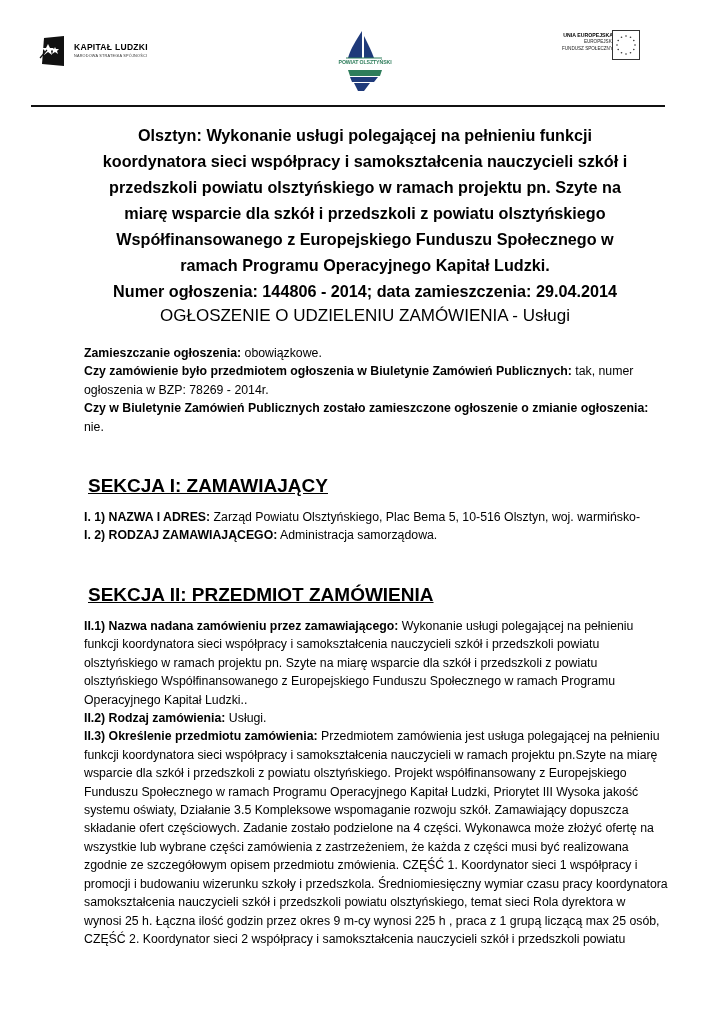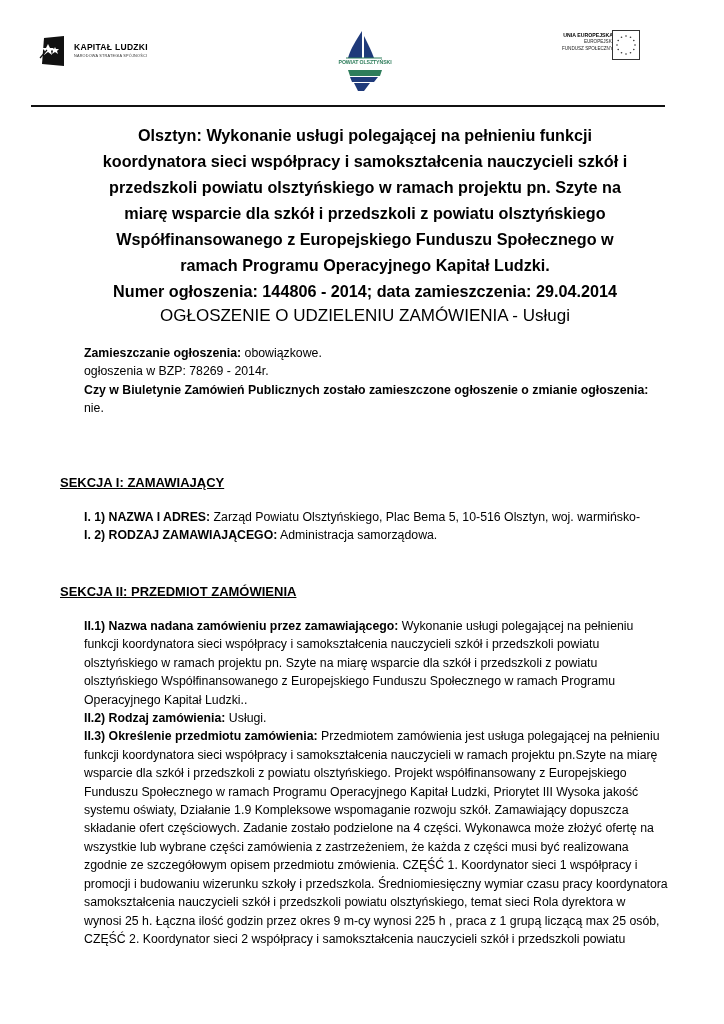--- a/index.html
+++ b/index.html
@@ -19,21 +19,21 @@
   .ue-flag { position: absolute; right: 35px; top: 0; width: 26px; height: 28px; border: 1px solid #333; }
   .rule { position: absolute; left: 31px; top: 105px; width: 634px; height: 2px; background: #111; }
 
   .title-block { position: absolute; left: 40px; top: 122px; width: 650px; text-align: center; }
   .tline { font-size: 16.2px; font-weight: bold; line-height: 26px; white-space: nowrap; }
   .tline-normal { font-size: 17px; font-weight: normal; line-height: 24px; white-space: nowrap; }
 
   .body-text { position: absolute; left: 76px; width: 600px; font-size: 12.3px; line-height: 18.4px; margin-left: 8px; }
   .line { white-space: nowrap; display: block; }
   b { font-weight: bold; }
-  .section-h { position: absolute; left: 60px; font-size: 13px; font-weight: bold; text-decoration: underline; white-space: nowrap; }
+  .section-h { position: absolute; left: 88px; font-size: 19px; font-weight: bold; text-decoration: underline; white-space: nowrap; }
 </style>
 </head>
 <body>
 
 <div class="header">
   <div class="logo-kl">
     <svg class="kl-box" viewBox="0 0 28 30">
       <polygon points="6,2 26,0 26,30 4,28" fill="#111"></polygon>
       <polygon points="10,8 12,12 16,12 13,15 14,19 10,16 6,19 7,15 4,12 8,12" fill="#fff"></polygon>
       <polygon points="17,11 18,13 21,13 19,15 20,18 17,16 14,18 15,15 13,13 16,13" fill="#fff"></polygon>
@@ -87,20 +87,21 @@
   <div class="tline">przedszkoli powiatu olsztyńskiego w ramach projektu pn. Szyte na</div>
   <div class="tline">miarę wsparcie dla szkół i przedszkoli z powiatu olsztyńskiego</div>
   <div class="tline">Współfinansowanego z Europejskiego Funduszu Społecznego w</div>
   <div class="tline">ramach Programu Operacyjnego Kapitał Ludzki.</div>
   <div class="tline">Numer ogłoszenia: 144806 - 2014; data zamieszczenia: 29.04.2014</div>
   <div class="tline-normal">OGŁOSZENIE O UDZIELENIU ZAMÓWIENIA - Usługi</div>
 </div>
 
 <div class="body-text" style="top:344px;">
   <span class="line"><b>Zamieszczanie ogłoszenia:</b><span> obowiązkowe.</span></span>
+  <span class="line"><b>Czy zamówienie było przedmiotem ogłoszenia w Biuletynie Zamówień Publicznych:</b><span> tak, numer</span></span>
   <span class="line">ogłoszenia w BZP: 78269 - 2014r.</span>
   <span class="line"><b>Czy w Biuletynie Zamówień Publicznych zostało zamieszczone ogłoszenie o zmianie ogłoszenia:</b></span>
   <span class="line">nie.</span>
 </div>
 
 <div class="section-h" style="top:475px;">SEKCJA I: ZAMAWIAJĄCY</div>
 
 <div class="body-text" style="top:508px;">
   <span class="line"><b>I. 1) NAZWA I ADRES:</b><span> Zarząd Powiatu Olsztyńskiego, Plac Bema 5, 10-516 Olsztyn, woj. warmińsko-</span></span>
   <span class="line"><b>I. 2) RODZAJ ZAMAWIAJĄCEGO:</b><span> Administracja samorządowa.</span></span>
@@ -112,21 +113,21 @@
   <span class="line"><b>II.1) Nazwa nadana zamówieniu przez zamawiającego:</b><span> Wykonanie usługi polegającej na pełnieniu</span></span>
   <span class="line">funkcji koordynatora sieci współpracy i samokształcenia nauczycieli szkół i przedszkoli powiatu</span>
   <span class="line">olsztyńskiego w ramach projektu pn. Szyte na miarę wsparcie dla szkół i przedszkoli z powiatu</span>
   <span class="line">olsztyńskiego Współfinansowanego z Europejskiego Funduszu Społecznego w ramach Programu</span>
   <span class="line">Operacyjnego Kapitał Ludzki..</span>
   <span class="line"><b>II.2) Rodzaj zamówienia:</b><span> Usługi.</span></span>
   <span class="line"><b>II.3) Określenie przedmiotu zamówienia:</b><span> Przedmiotem zamówienia jest usługa polegającej na pełnieniu</span></span>
   <span class="line">funkcji koordynatora sieci współpracy i samokształcenia nauczycieli w ramach projektu pn.Szyte na miarę</span>
   <span class="line">wsparcie dla szkół i przedszkoli z powiatu olsztyńskiego. Projekt współfinansowany z Europejskiego</span>
   <span class="line">Funduszu Społecznego w ramach Programu Operacyjnego Kapitał Ludzki, Priorytet III Wysoka jakość</span>
-  <span class="line">systemu oświaty, Działanie 1.9 Kompleksowe wspomaganie rozwoju szkół. Zamawiający dopuszcza</span>
+  <span class="line">systemu oświaty, Działanie 3.5 Kompleksowe wspomaganie rozwoju szkół. Zamawiający dopuszcza</span>
   <span class="line">składanie ofert częściowych. Zadanie zostało podzielone na 4 części. Wykonawca może złożyć ofertę na</span>
   <span class="line">wszystkie lub wybrane części zamówienia z zastrzeżeniem, że każda z części musi być realizowana</span>
   <span class="line">zgodnie ze szczegółowym opisem przedmiotu zmówienia. CZĘŚĆ 1. Koordynator sieci 1 współpracy i</span>
   <span class="line">promocji i budowaniu wizerunku szkoły i przedszkola. Średniomiesięczny wymiar czasu pracy koordynatora</span>
   <span class="line">samokształcenia nauczycieli szkół i przedszkoli powiatu olsztyńskiego, temat sieci Rola dyrektora w</span>
   <span class="line">wynosi 25 h. Łączna ilość godzin przez okres 9 m-cy wynosi 225 h , praca z 1 grupą liczącą max 25 osób,</span>
   <span class="line">CZĘŚĆ 2. Koordynator sieci 2 współpracy i samokształcenia nauczycieli szkół i przedszkoli powiatu</span>
 </div>
 
 </body></html>

